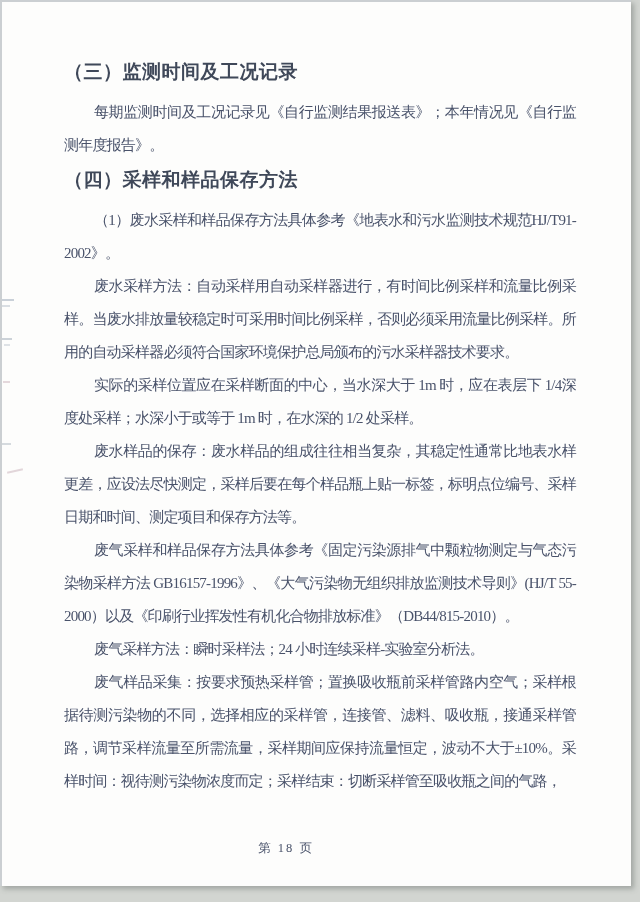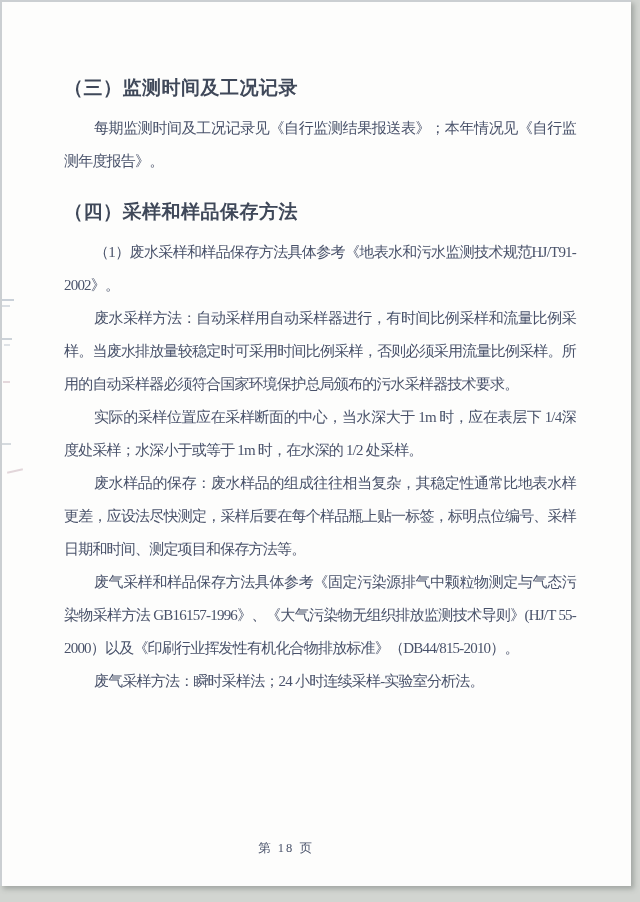--- a/index.html
+++ b/index.html
@@ -18,21 +18,21 @@
   }
   .content{
     position:absolute;left:62px;top:52px;width:512px;
     color:var(--text-color,#49526a);
     font-size:15px;line-height:33px;letter-spacing:-0.8px;
     text-align:justify;text-align-last:left;
   }
   .heading{
     font-size:19px;line-height:36px;font-weight:bold;
     color:var(--heading-color,#3f4859);
-    margin:16px 0 6px 0;letter-spacing:0.5px;
+    margin:0 0 6px 0;letter-spacing:0.5px;
   }
   .para{margin:0;text-indent:2em;}
   .footer{
     position:absolute;left:0;top:838px;width:568px;
     text-align:center;font-size:12.5px;letter-spacing:2px;
     color:var(--text-color,#49526a);
   }
   .artifact{position:absolute;}
 </style>
 </head>
@@ -43,20 +43,21 @@
   <div class="content">
     <h2 class="heading">（三）监测时间及工况记录</h2>
     <p class="para">每期监测时间及工况记录见《自行监测结果报送表》；本年情况见《自行监测年度报告》。</p>
     <h2 class="heading">（四）采样和样品保存方法</h2>
     <p class="para">（1）废水采样和样品保存方法具体参考《地表水和污水监测技术规范HJ/T91-2002》。</p>
     <p class="para">废水采样方法：自动采样用自动采样器进行，有时间比例采样和流量比例采样。当废水排放量较稳定时可采用时间比例采样，否则必须采用流量比例采样。所用的自动采样器必须符合国家环境保护总局颁布的污水采样器技术要求。</p>
     <p class="para">实际的采样位置应在采样断面的中心，当水深大于 1m 时，应在表层下 1/4深度处采样；水深小于或等于 1m 时，在水深的 1/2 处采样。</p>
     <p class="para">废水样品的保存：废水样品的组成往往相当复杂，其稳定性通常比地表水样更差，应设法尽快测定，采样后要在每个样品瓶上贴一标签，标明点位编号、采样日期和时间、测定项目和保存方法等。</p>
     <p class="para">废气采样和样品保存方法具体参考《固定污染源排气中颗粒物测定与气态污染物采样方法 GB16157-1996》、《大气污染物无组织排放监测技术导则》(HJ/T 55-2000）以及《印刷行业挥发性有机化合物排放标准》（DB44/815-2010）。</p>
     <p class="para">废气采样方法：瞬时采样法；24 小时连续采样-实验室分析法。</p>
+    <p class="para">废气样品采集：按要求预热采样管；置换吸收瓶前采样管路内空气；采样根据待测污染物的不同，选择相应的采样管，连接管、滤料、吸收瓶，接通采样管路，调节采样流量至所需流量，采样期间应保持流量恒定，波动不大于±10%。采样时间：视待测污染物浓度而定；采样结束：切断采样管至吸收瓶之间的气路，</p>
   </div>
 
   <div class="footer">第 18 页</div>
 
   <div class="artifact" style="left:0;top:297px;width:12px;height:2px;background:#c9d0d8;"></div>
   <div class="artifact" style="left:0;top:303px;width:8px;height:2px;background:#d9dee3;"></div>
   <div class="artifact" style="left:0;top:336px;width:10px;height:2px;background:#ccd2d8;"></div>
   <div class="artifact" style="left:2px;top:342px;width:6px;height:2px;background:#dee2e6;"></div>
   <div class="artifact" style="left:1px;top:379px;width:7px;height:2px;background:#e4d8dc;"></div>
   <div class="artifact" style="left:0;top:441px;width:9px;height:2px;background:#d5dade;"></div>

